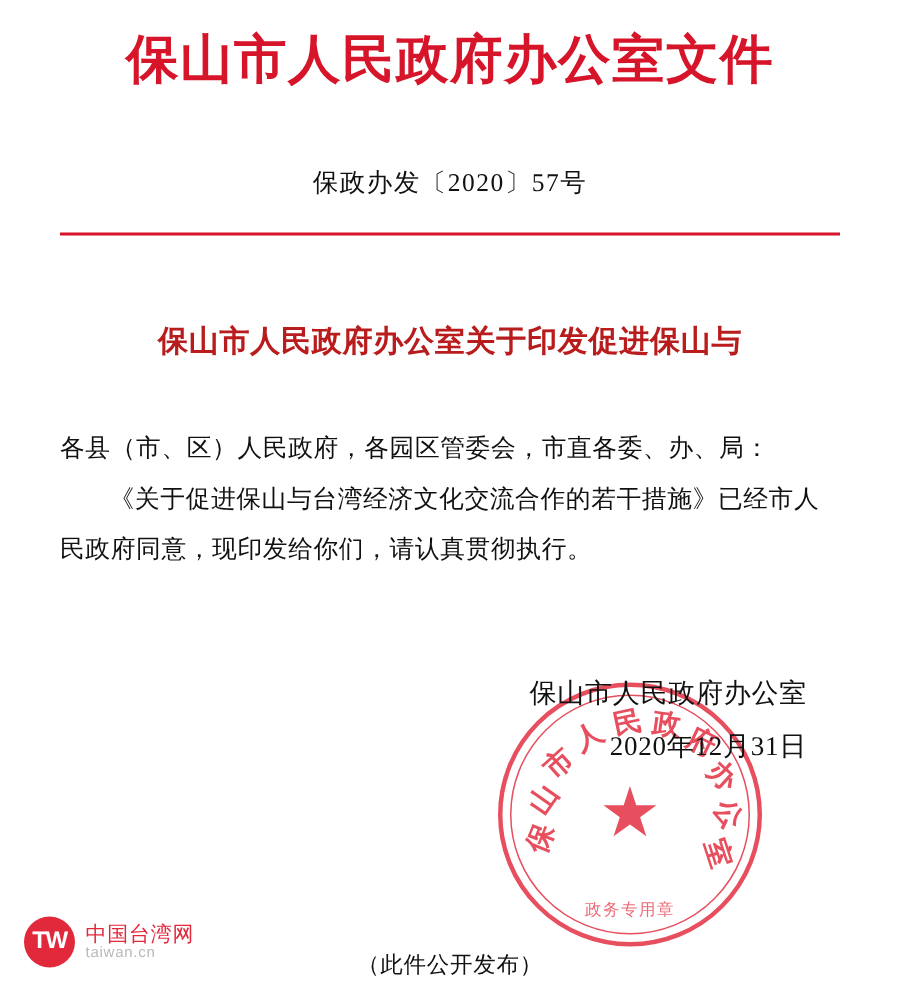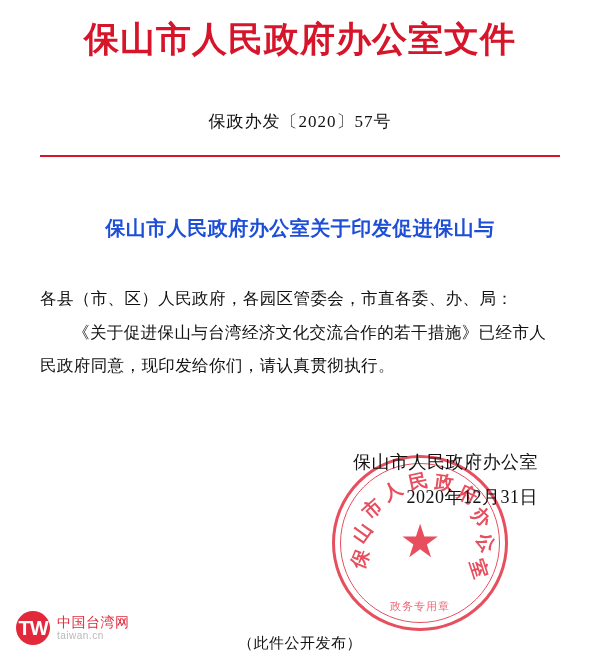--- a/index.html
+++ b/index.html
@@ -55,21 +55,21 @@
     width: 100%;
   }
 
   
   .doc-title {
     margin-top: 52px;
     text-align: center;
     font-weight: bold;
     font-size: 20px;
     line-height: 1.95;
-    color: #1d4ed8;
+    color: #b91c1c;
     letter-spacing: 0.5px;
   }
   .doc-title .line {
     display: block;
   }
 
   
   .body-text {
     margin-top: 34px;
     font-size: 16.5px;
@@ -169,21 +169,21 @@
     gap: 7px;
     z-index: 4;
   }
   .wm-mark {
     width: 34px;
     height: 34px;
     border-radius: 50%;
     background: #e2293c;
     color: #ffffff;
     font-weight: bold;
-    font-size: 20px;
+    font-size: 16px;
     font-family: "Liberation Sans", sans-serif;
     display: flex;
     align-items: center;
     justify-content: center;
     letter-spacing: -1px;
   }
   .wm-text {
     line-height: 1.1;
   }
   .wm-cn {

